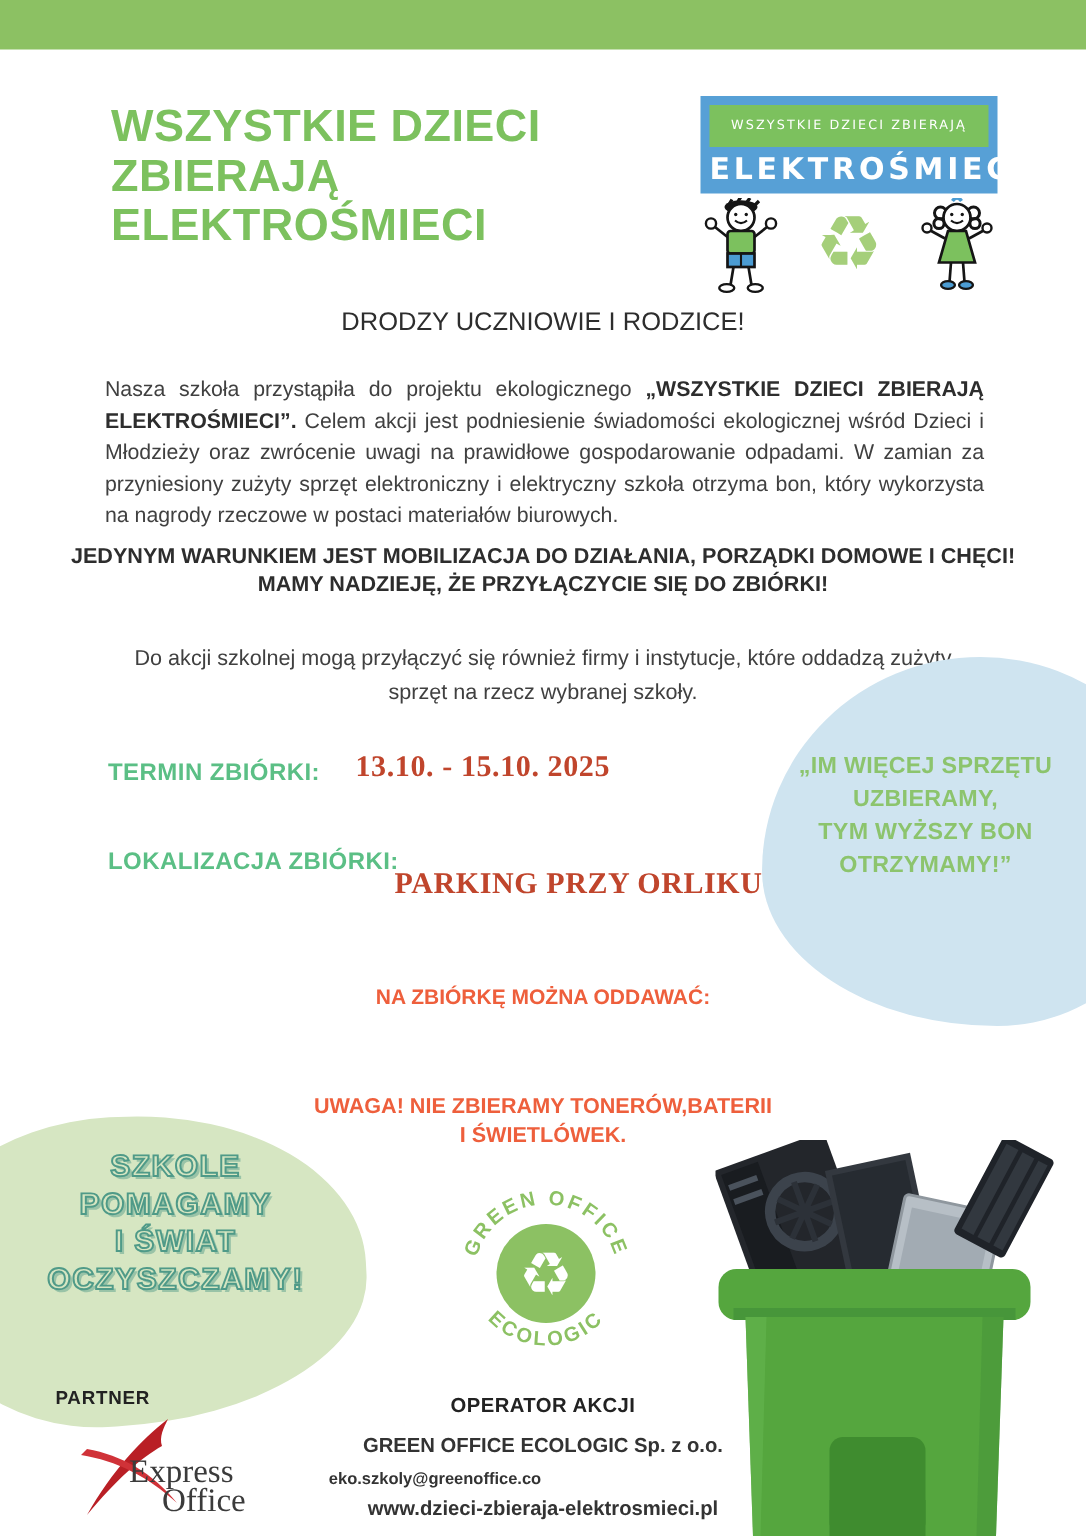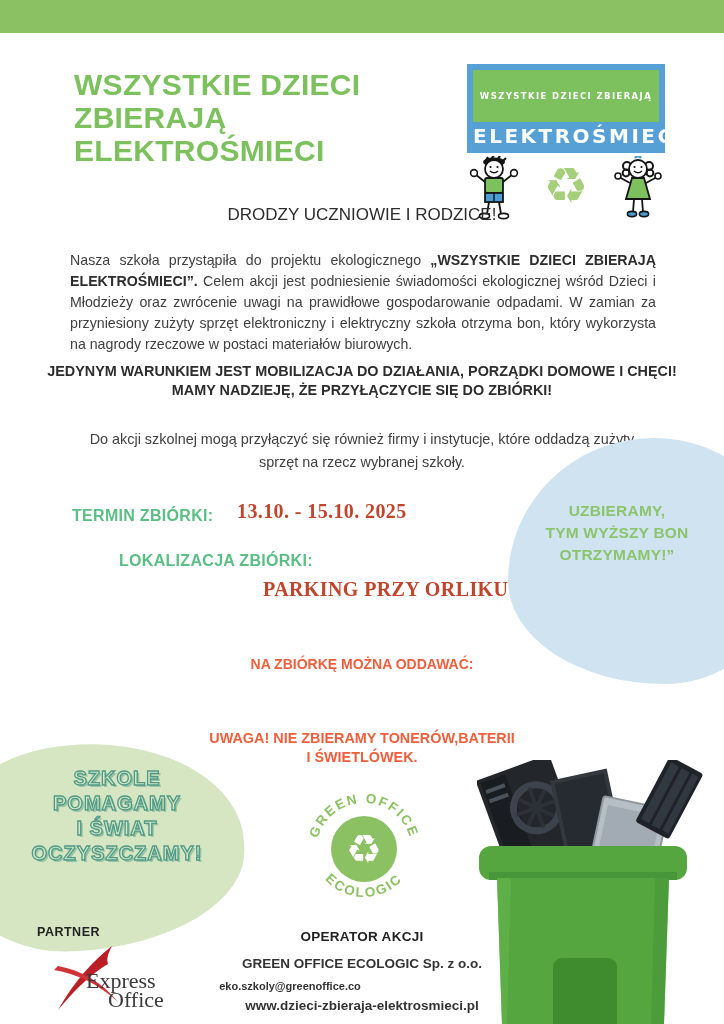--- a/index.html
+++ b/index.html
@@ -7,22 +7,22 @@
     position:relative;width:724px;height:1024px;margin:0 auto;background:#ffffff;
     overflow:hidden;font-family:"Liberation Sans",sans-serif;
   }
   .top-bar{position:absolute;top:0;left:0;width:724px;height:33px;background:#8cc163;}
 
   
   .title{position:absolute;left:74px;top:68px;font-size:30px;font-weight:800;
          line-height:33px;color:#7cc15e;letter-spacing:.3px;}
   .logo{position:absolute;left:467px;top:64px;width:198px;}
   .logo-banner{background:#57a0d6;padding:6px 6px 5px;box-sizing:border-box;}
-  .logo-banner-top{background:#7cc15e;color:#fff;font-size:8.5px;font-weight:700;
-       letter-spacing:1.4px;text-align:center;padding:21px 0;font-family:"DejaVu Sans",sans-serif;}
+  .logo-banner-top{background:#7cc15e;color:#fff;font-size:8.5px;font-weight:400;
+       letter-spacing:1.4px;text-align:center;padding:9px 0;font-family:"DejaVu Sans",sans-serif;}
   .logo-banner-main{color:#fff;font-size:20px;font-weight:700;letter-spacing:2.5px;
        text-align:center;margin-top:2px;font-family:"DejaVu Sans",sans-serif;}
   .logo-figures{display:flex;justify-content:space-between;align-items:center;margin-top:2px;height:66px;}
   .recycle-green{font-family:"DejaVu Sans",sans-serif;font-size:50px;line-height:1;
        color:#a5cf7a;margin-top:-4px;}
 
   
   .greeting{position:absolute;top:205px;left:0;width:724px;text-align:center;
        font-size:17px;font-weight:400;color:#2d2d2d;}
   .intro{position:absolute;top:236px;left:70px;width:586px;font-size:14.2px;
@@ -32,21 +32,21 @@
        font-size:14.4px;font-weight:800;color:#2d2d2d;line-height:19px;}
   .companies{position:absolute;top:428px;left:80px;width:564px;text-align:center;
        font-size:14.4px;color:#404040;line-height:23px;}
 
   
   .detail-label{position:absolute;font-size:16px;font-weight:800;color:#5bbf85;letter-spacing:.3px;}
   .detail-value{position:absolute;font-family:"Liberation Serif",serif;font-weight:700;
        font-size:20px;color:#c0452c;letter-spacing:.4px;}
   .termin-label{left:72px;top:507px;}
   .termin-value{left:237px;top:500px;}
-  .lok-label{left:72px;top:552px;margin-left:47px;}
+  .lok-label{left:72px;top:566px;}
   .lok-value{left:263px;top:578px;}
 
   
   .blue-blob{position:absolute;left:508px;top:438px;width:280px;height:246px;
        background:#cfe4f0;border-radius:52% 48% 44% 56% / 58% 50% 50% 42%;}
   .quote{position:absolute;left:520px;top:500px;width:194px;text-align:center;
        color:#8cc46d;font-weight:800;font-size:15.5px;line-height:22px;letter-spacing:.2px;}
   .green-blob{position:absolute;left:-58px;top:744px;width:302px;height:206px;
        background:#d6e6c2;border-radius:46% 54% 58% 42% / 48% 52% 46% 54%;transform:rotate(-3deg);}
   .slogan{position:absolute;left:0px;top:766px;width:234px;text-align:center;
@@ -145,20 +145,21 @@
 
   <div class="warning">
     <div>JEDYNYM WARUNKIEM JEST MOBILIZACJA DO DZIAŁANIA, PORZĄDKI DOMOWE I CHĘCI!</div>
     <div>MAMY NADZIEJĘ, ŻE PRZYŁĄCZYCIE SIĘ DO ZBIÓRKI!</div>
   </div>
 
   <div class="companies">Do akcji szkolnej mogą przyłączyć się również firmy i instytucje, które oddadzą zużyty sprzęt na rzecz wybranej szkoły.</div>
 
   <div class="blue-blob"></div>
   <div class="quote">
+    <div>„IM WIĘCEJ SPRZĘTU</div>
     <div>UZBIERAMY,</div>
     <div>TYM WYŻSZY BON</div>
     <div>OTRZYMAMY!”</div>
   </div>
 
   <div class="detail-label termin-label">TERMIN ZBIÓRKI:</div>
   <div class="detail-value termin-value">13.10. - 15.10. 2025</div>
   <div class="detail-label lok-label">LOKALIZACJA ZBIÓRKI:</div>
   <div class="detail-value lok-value">PARKING PRZY ORLIKU</div>
 

